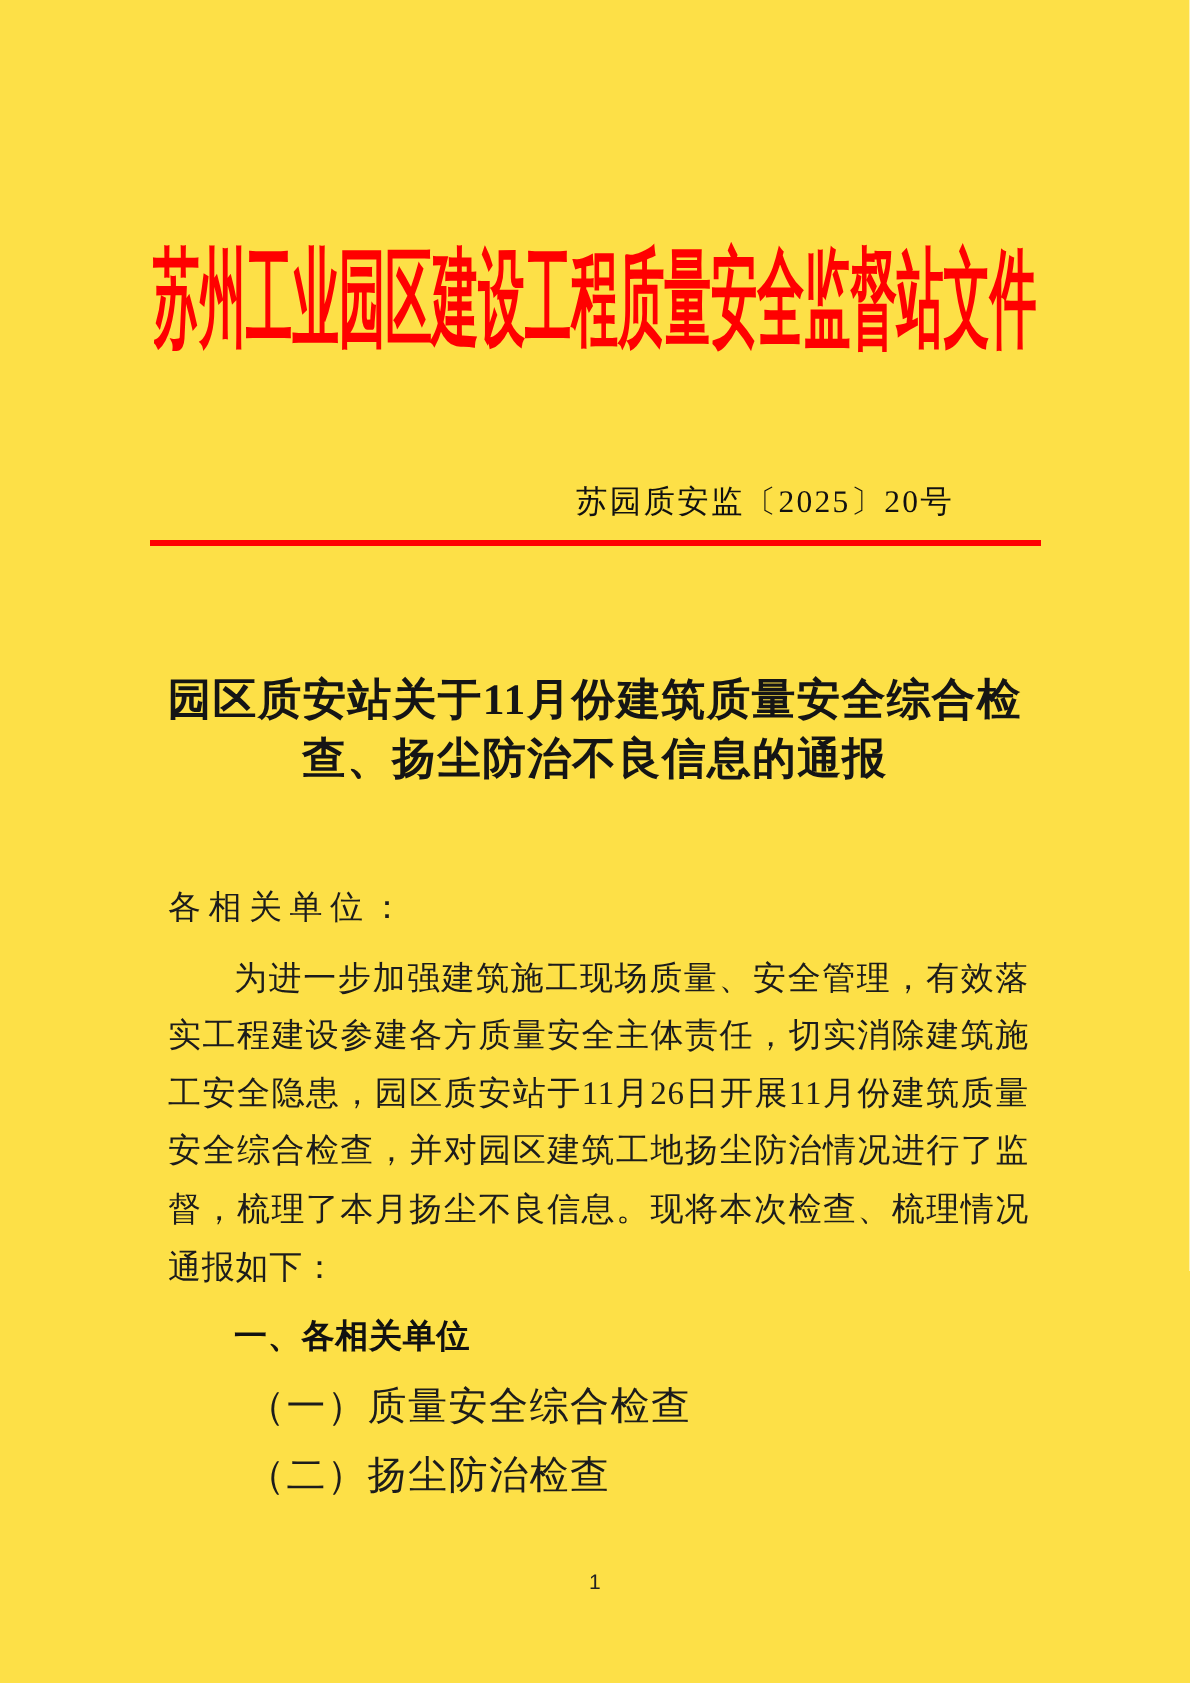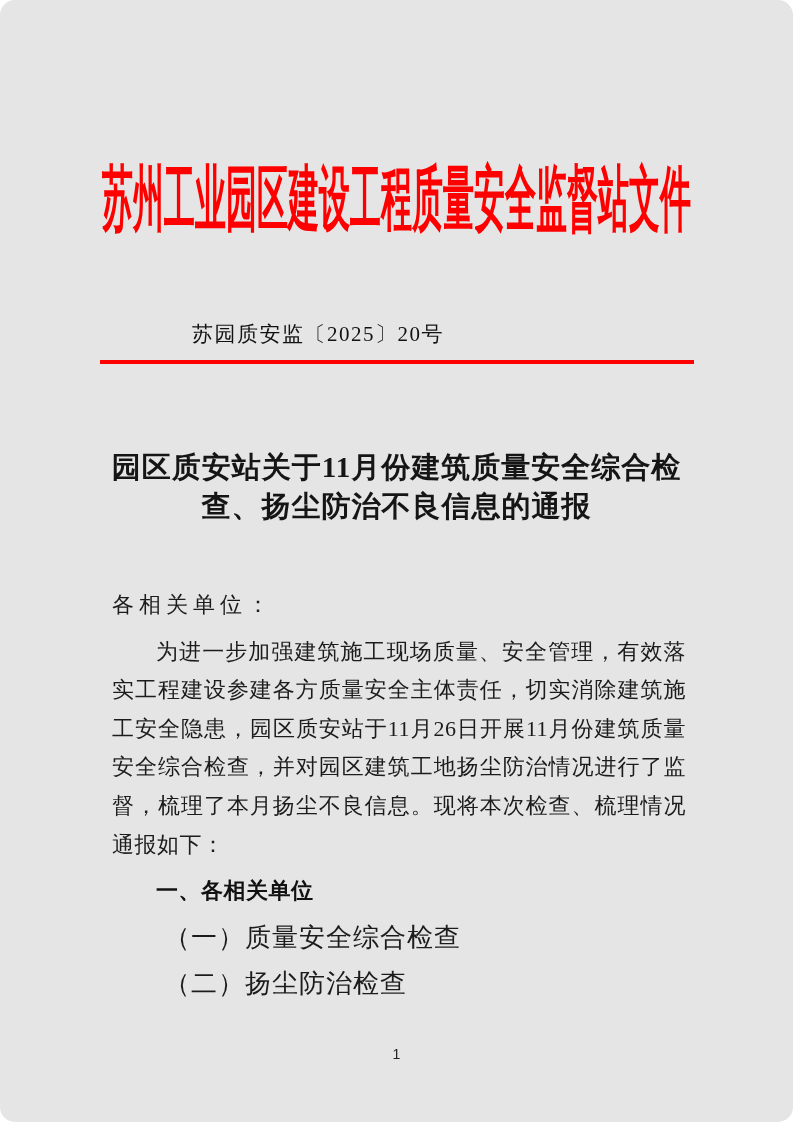--- a/index.html
+++ b/index.html
@@ -1,44 +1,43 @@
 <!DOCTYPE html>
 <html><head>
 <meta charset="utf-8">
 <style>
   html,body{margin:0;padding:0;background:#fff;}
   .page{
     position:relative;
     width:793px;height:1122px;
-    background:#e5e5e5;
+    background:#fde047;
     overflow:hidden;
     font-family:"Liberation Serif","DejaVu Serif",serif;
     color:#1c1c1c;
-    border-radius:15px;
   }
   
   .red-header{
     position:absolute;top:152px;left:0;width:793px;
     text-align:center;
   }
   .red-header .org-title{
     display:inline-block;
     font-family:"Liberation Serif","DejaVu Serif",serif;
     font-size:31px;
     font-weight:bold;
     color:#ff0000;
     letter-spacing:0px;
     white-space:nowrap;
     transform:scale(1,2.3);
     transform-origin:center top;
   }
   
   .doc-number{
     position:absolute;top:320px;left:0;width:636px;
-    text-align:center;
+    text-align:right;
     font-size:21px;
     letter-spacing:1.5px;
     color:#111;
   }
   
   .red-rule{
     position:absolute;top:360px;left:100px;
     width:594px;height:4px;
     background:#ff0000;
   }

